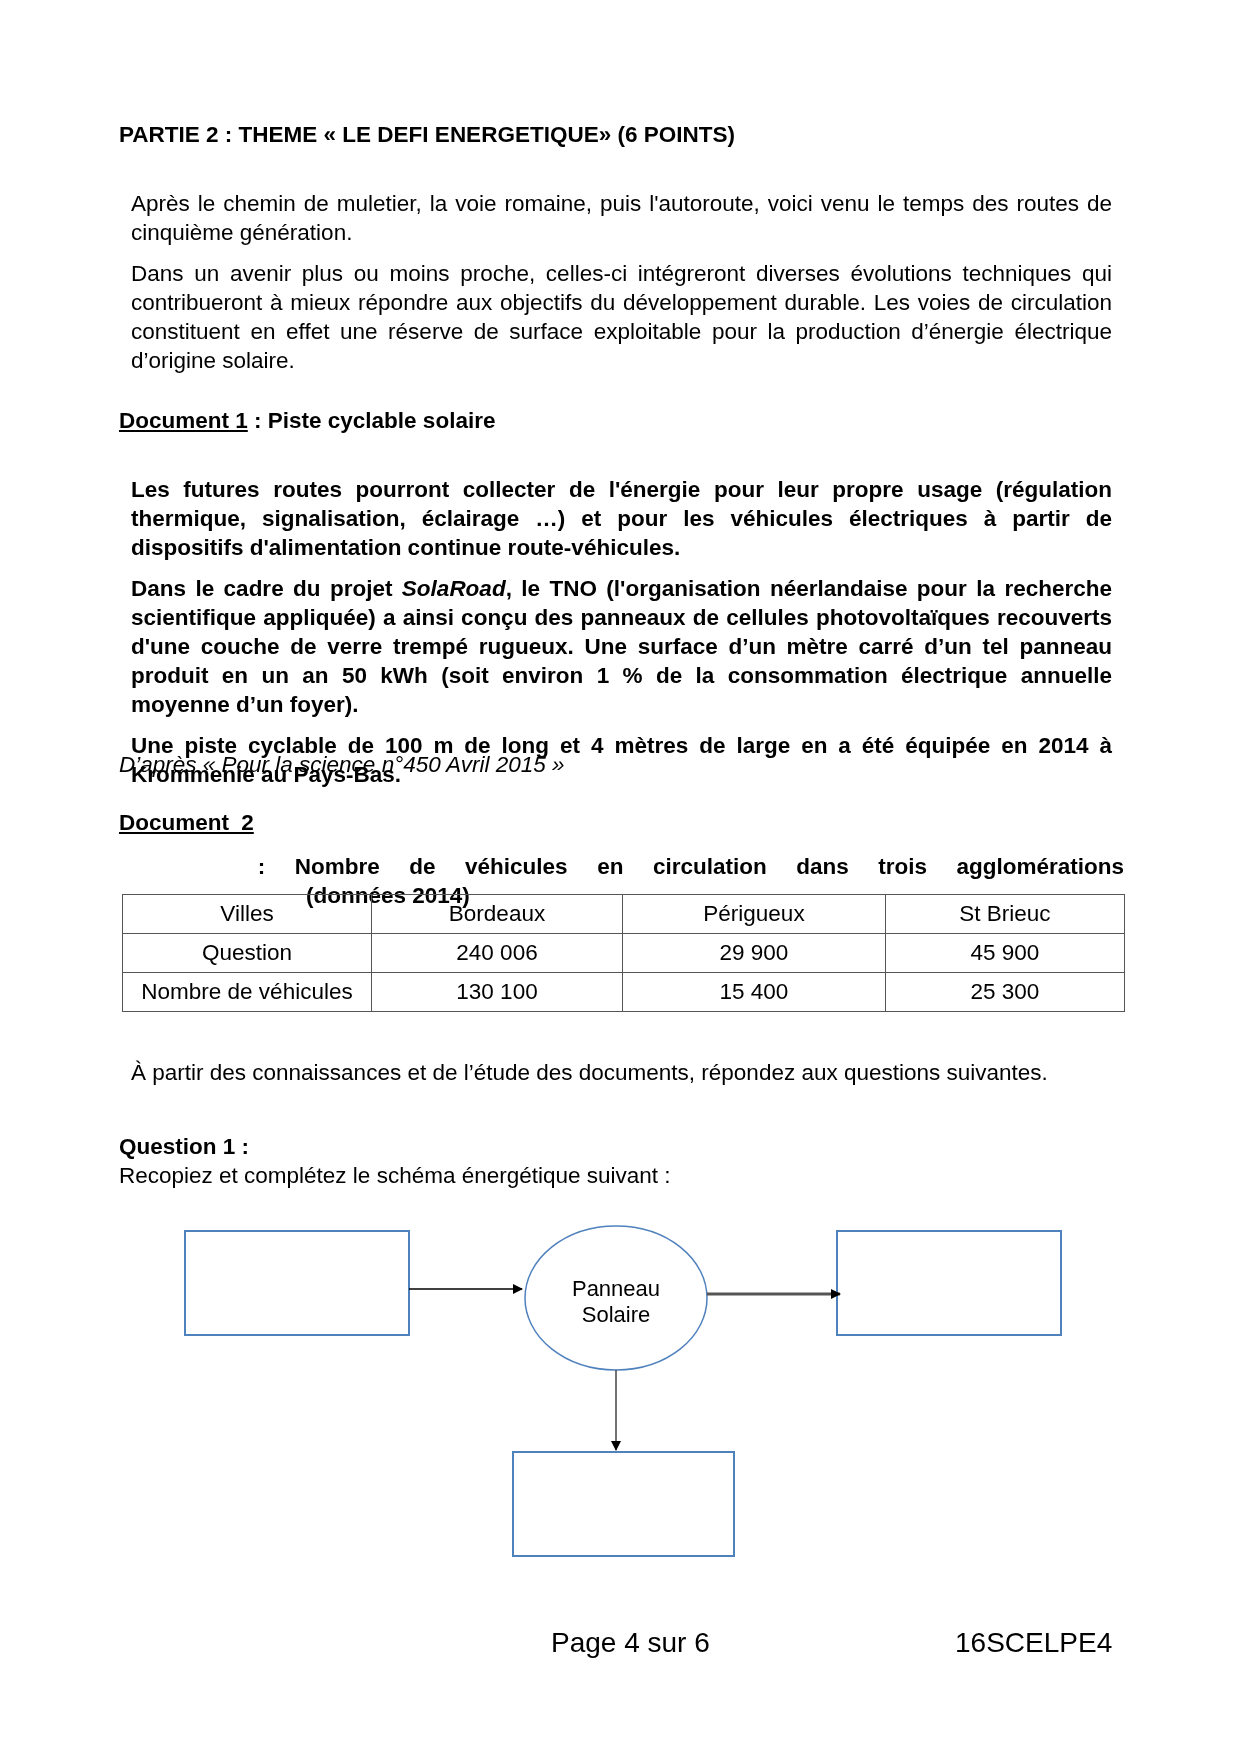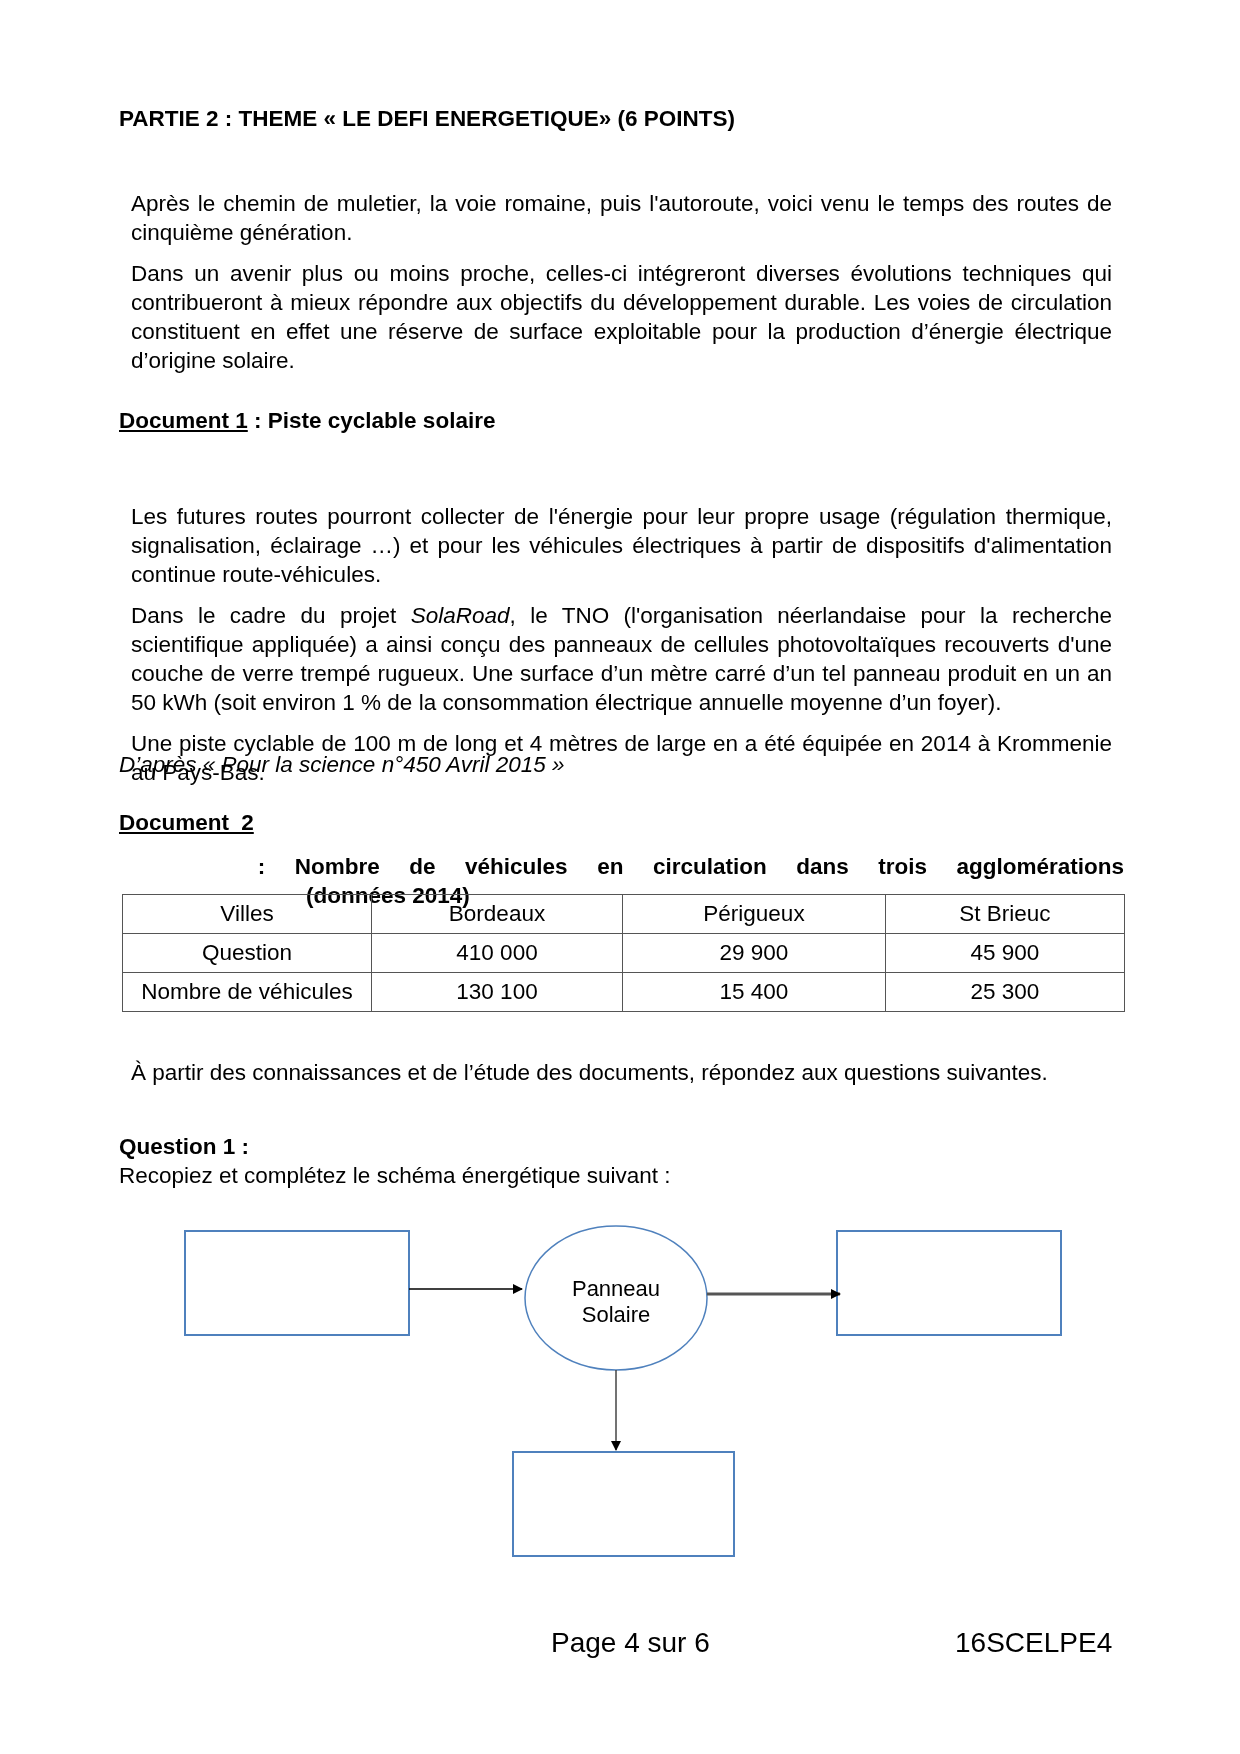--- a/index.html
+++ b/index.html
@@ -6,24 +6,24 @@
     body {
       width: 1240px; height: 1754px; position: relative; overflow: hidden;
       font-family: "Liberation Sans", sans-serif; color: #000; font-size: 22.5px;
     }
     .block { position: absolute; left: 119px; width: 1005px; line-height: 29px; }
     .just { text-align: justify; }
     .just p { margin: 12px; text-align: justify; text-align-last: left; }
     .bold { font-weight: bold; }
     .ul { text-decoration: underline; }
     .it { font-style: italic; }
-    #title { top: 104px; }
+    #title { top: 120px; }
     #intro { top: 177px; }
     #doc1-heading { top: 406px; }
-    #doc1-body { top: 490px; }
+    #doc1-body { top: 463px; font-weight: bold; }
     #doc1-source { top: 750px; }
     #doc2-heading { top: 808px; }
     #doc2-heading .row1 { display: flex; justify-content: flex-start; word-spacing: 6px; }
     #doc2-heading .row2 { padding-left: 187px; }
     table.data {
       position: absolute; left: 122px; top: 894px; width: 1003px;
       border-collapse: collapse; font-size: 22.5px;
     }
     table.data td {
       border: 1.5px solid #555; height: 38px; text-align: center; padding: 0 4px;
@@ -68,21 +68,21 @@
 <table class="data">
   <tbody>
       <tr>
     <td>Villes</td>
     <td>Bordeaux</td>
     <td>Périgueux</td>
     <td>St Brieuc</td>
   </tr>
   <tr>
     <td>Question</td>
-    <td>410 000</td>
+    <td>240 006</td>
     <td>29 900</td>
     <td>45 900</td>
   </tr>
   <tr>
     <td>Nombre de véhicules</td>
     <td>130 100</td>
     <td>15 400</td>
     <td>25 300</td>
   </tr>
 </tbody>

